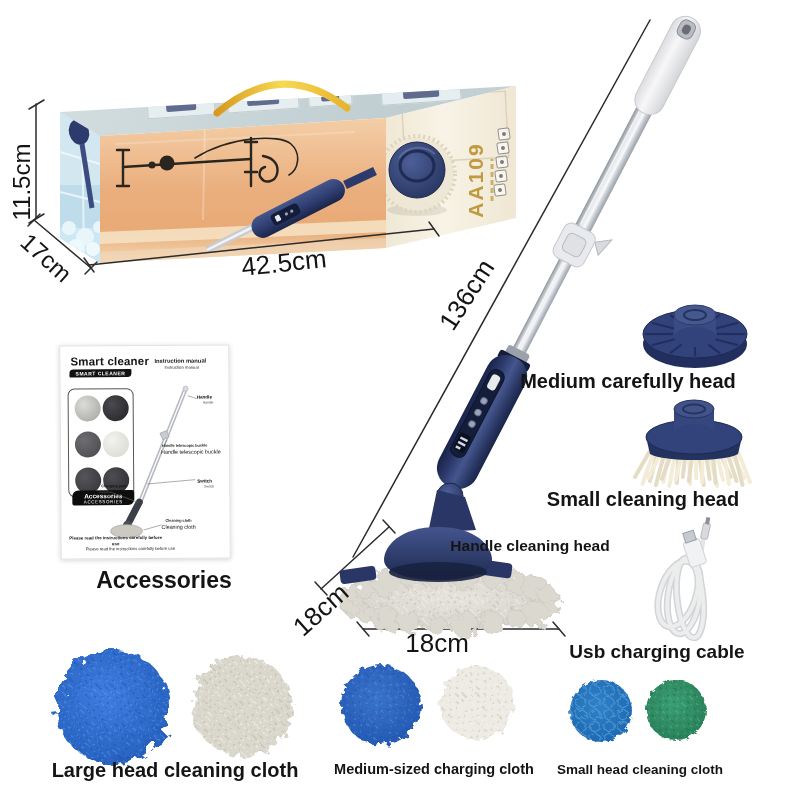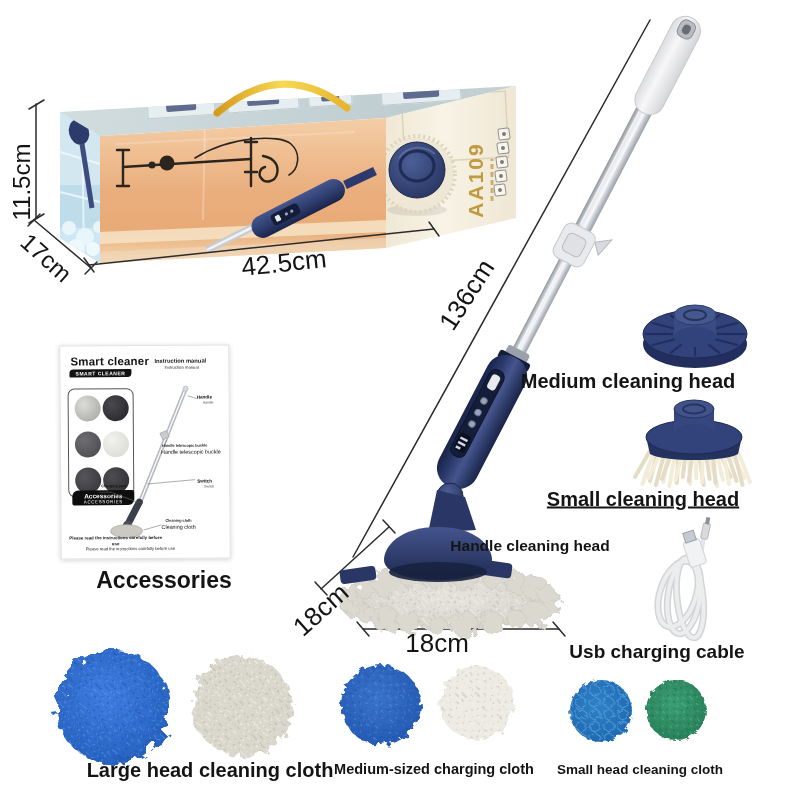--- a/index.html
+++ b/index.html
@@ -32,24 +32,24 @@
   .dim{font-weight:normal;}
   .callout{font-weight:bold;}
   #lbl-box-height{left:22px;top:182px;font-size:24px;transform:translate(-50%,-50%) rotate(-90deg);}
   #lbl-box-depth{left:46px;top:258px;font-size:24px;transform:translate(-50%,-50%) rotate(42deg);}
   #lbl-box-width{left:284px;top:263px;font-size:26px;transform:translate(-50%,-50%) rotate(-6deg);}
   #lbl-pole-length{left:467px;top:295px;font-size:26px;transform:translate(-50%,-50%) rotate(-57deg);}
   #lbl-head-depth{left:321px;top:610px;font-size:26px;transform:translate(-50%,-50%) rotate(-42deg);}
   #lbl-head-width{left:437px;top:643px;font-size:26px;transform:translate(-50%,-50%);}
   #lbl-instructions{left:164px;top:580px;font-size:23px;transform:translate(-50%,-50%);}
   #lbl-medium-head{left:628px;top:381px;font-size:20px;transform:translate(-50%,-50%);}
-  #lbl-small-head{left:643px;top:499px;font-size:20px;transform:translate(-50%,-50%);text-decoration:underline;}
+  #lbl-small-head{left:643px;top:499px;font-size:20px;transform:translate(-50%,-50%);}
   #lbl-large-head{left:530px;top:546px;font-size:15.5px;transform:translate(-50%,-50%);}
   #lbl-usb{left:657px;top:652px;font-size:19px;transform:translate(-50%,-50%);text-align:center;}
-  #lbl-large-cloth{left:175px;top:770px;font-size:20px;transform:translate(-50%,-50%);margin-left:35px;}
+  #lbl-large-cloth{left:175px;top:770px;font-size:20px;transform:translate(-50%,-50%);}
   #lbl-medium-cloth{left:434px;top:769px;font-size:14.5px;transform:translate(-50%,-50%);}
   #lbl-small-cloth{left:640px;top:769px;font-size:13.5px;transform:translate(-50%,-50%);}
   
   .main-art{position:absolute;left:0;top:0;z-index:2;}
   
   .manual{position:absolute;left:60px;top:345px;width:168px;height:212px;background:#fff;
           border:1px solid #e2e2e2;box-shadow:0 1px 5px rgba(0,0,0,.18);z-index:3;
           transform:rotate(-.4deg);}
   .manual *{position:absolute;}
   .m-title{left:10px;top:9px;font-size:11.5px;font-weight:bold;letter-spacing:.2px;}
@@ -523,20 +523,20 @@
     <div class="m-note-p">Please read the instructions carefully before use</div>
   </div>
 
   <div class="lbl dim" id="lbl-box-height">11.5cm</div>
   <div class="lbl dim" id="lbl-box-depth">17cm</div>
   <div class="lbl dim" id="lbl-box-width">42.5cm</div>
   <div class="lbl dim" id="lbl-pole-length">136cm</div>
   <div class="lbl dim" id="lbl-head-depth">18cm</div>
   <div class="lbl dim" id="lbl-head-width">18cm</div>
   <div class="lbl callout" id="lbl-instructions">Accessories</div>
-  <div class="lbl callout" id="lbl-medium-head">Medium cleaning head</div>
+  <div class="lbl callout" id="lbl-medium-head">Medium carefully head</div>
   <div class="lbl callout" id="lbl-small-head">Small cleaning head</div>
   <div class="lbl callout" id="lbl-large-head">Handle cleaning head</div>
   <div class="lbl callout" id="lbl-usb">Usb charging cable</div>
   <div class="lbl callout" id="lbl-large-cloth">Large head cleaning cloth</div>
   <div class="lbl callout" id="lbl-medium-cloth">Medium-sized charging cloth</div>
   <div class="lbl callout" id="lbl-small-cloth">Small head cleaning cloth</div>
 </div>
 
 </body></html>

